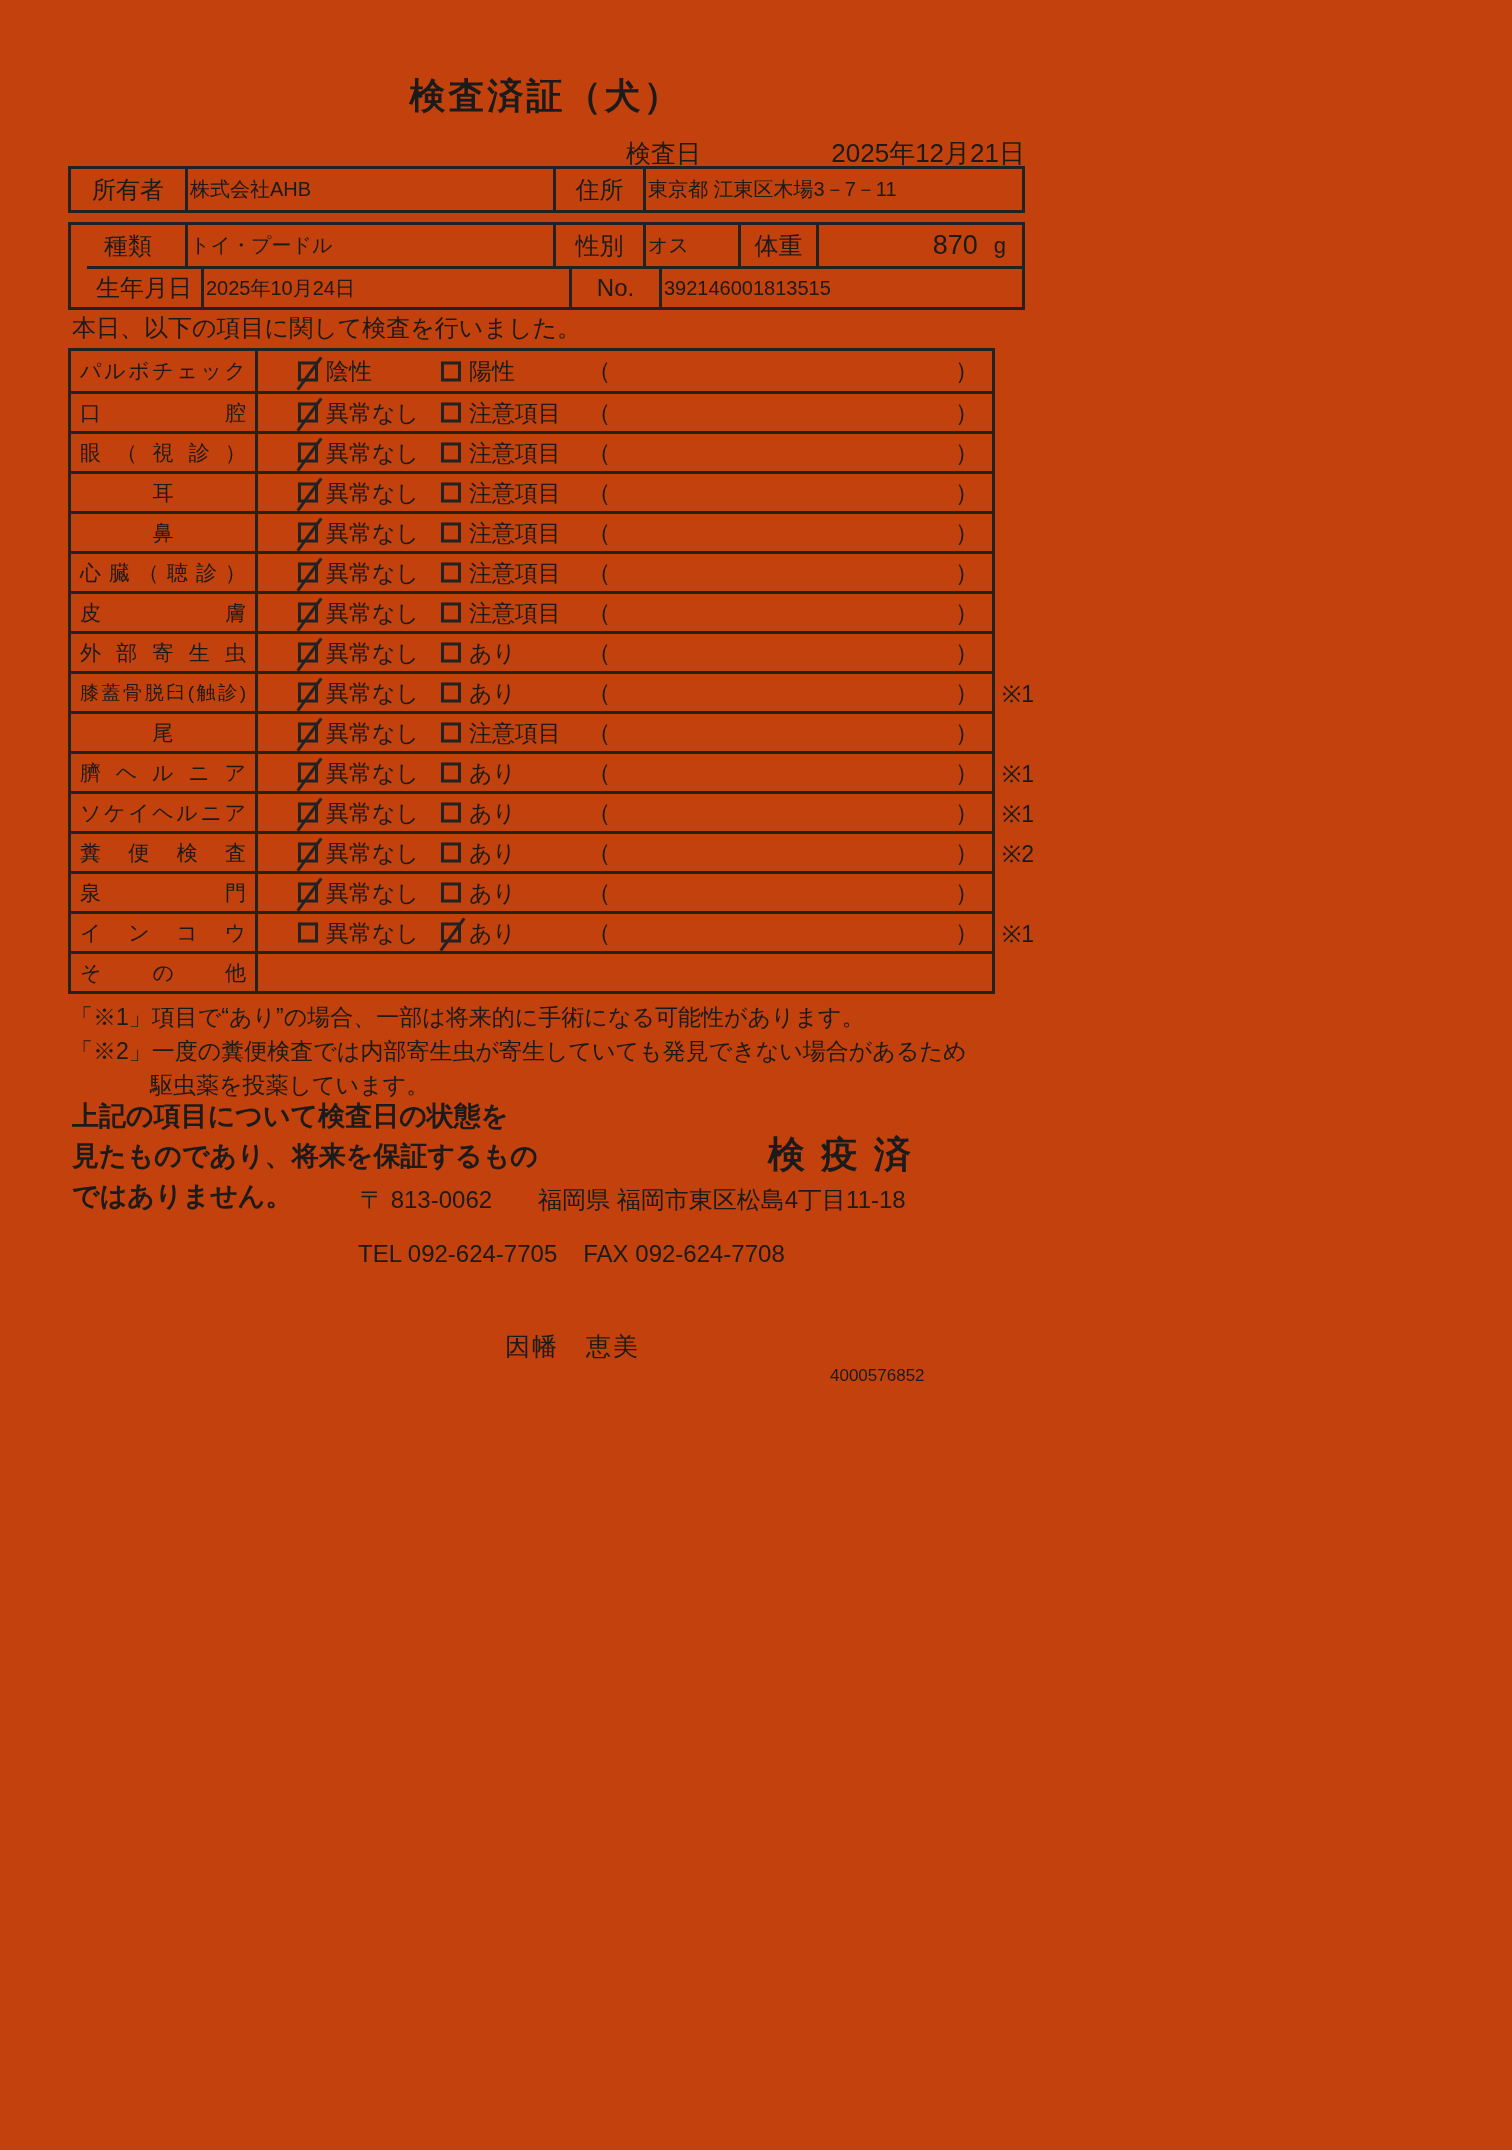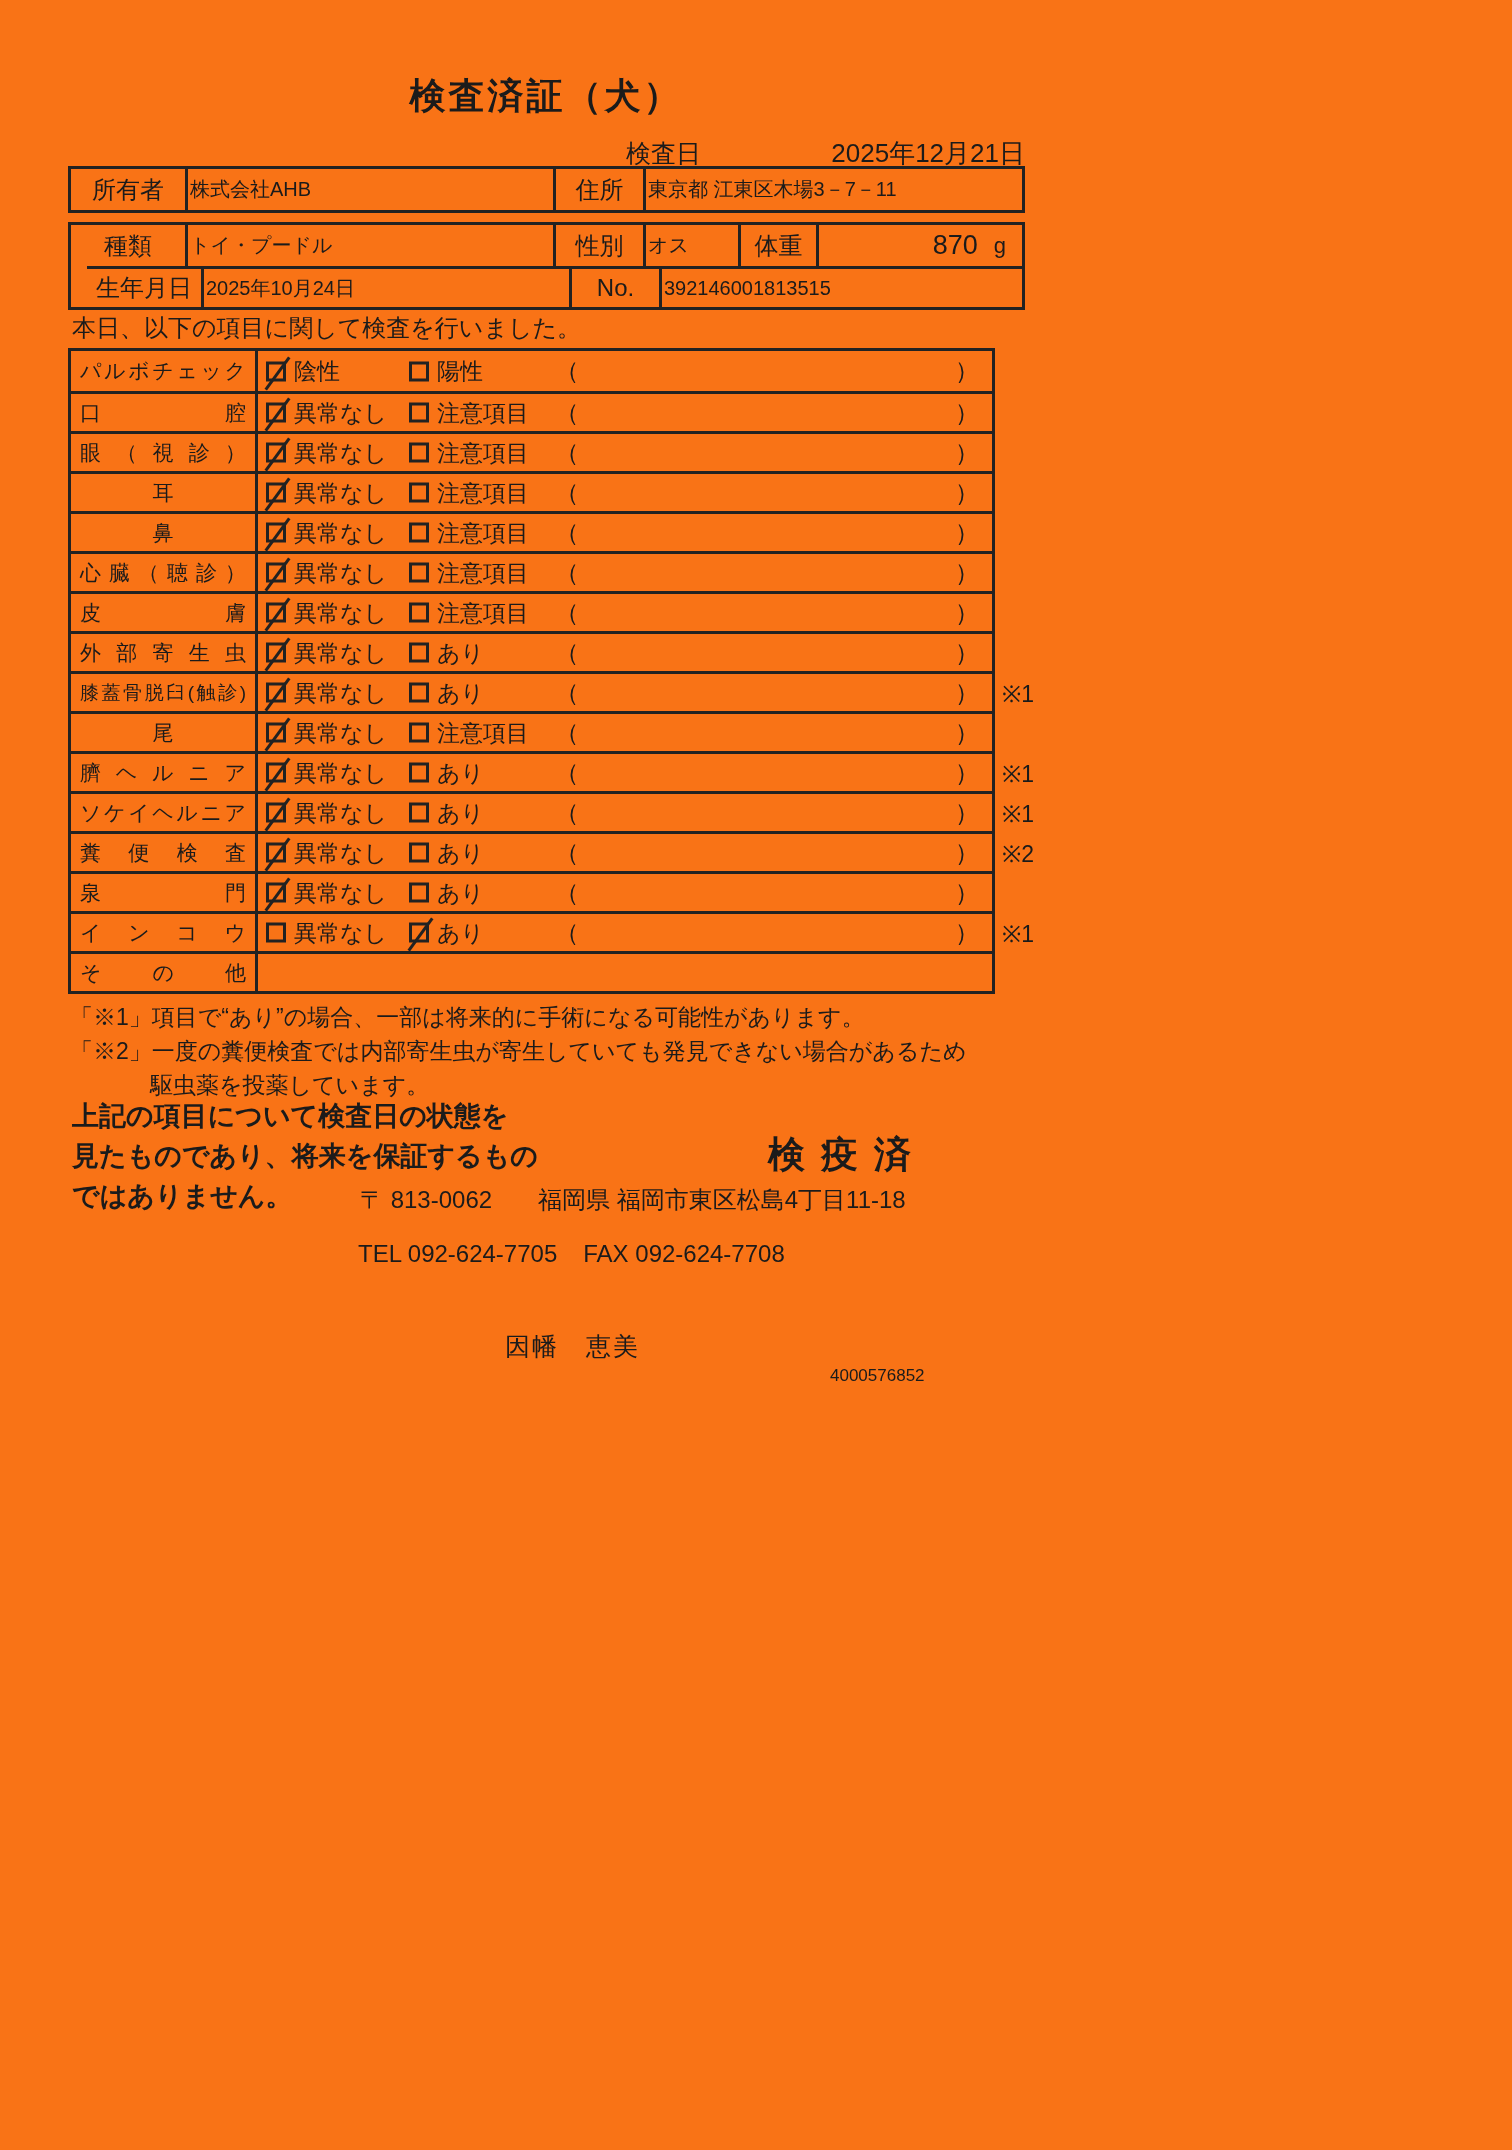--- a/index.html
+++ b/index.html
@@ -1,17 +1,17 @@
 <!DOCTYPE html>
 <html><head>
 <meta charset="utf-8">
 <style>
   * { margin:0; padding:0; box-sizing:border-box; }
   body { background:#ffffff; font-family:"Liberation Sans", sans-serif; color:#1b1b1b; }
-  .page { position:relative; width:1512px; height:2150px; background:#f97316; overflow:hidden; }
+  .page { position:relative; width:1512px; height:2150px; background:#c2410c; overflow:hidden; }
 
   .title { position:absolute; top:72px; left:0; width:1092px; text-align:center;
            font-size:36px; font-weight:bold; letter-spacing:3px; }
 
   .date-row { position:absolute; top:136px; left:68px; width:957px; display:flex; align-items:center; }
   .date-row .lbl { margin-left:558px; font-size:25px; }
   .date-row .val { margin-left:auto; font-size:26px; }
 
   .tbl { position:absolute; left:68px; width:957px; display:flex; flex-direction:column;
          border:3px solid #222; }
@@ -30,21 +30,21 @@
   .w-wlab { width:78px;  flex:none; }
   .w-rest { flex:1; }
   .weight-cell { flex:1; display:flex; align-items:center; justify-content:flex-end; padding-right:16px; }
   .weight-cell .wv { font-size:27px; margin-right:16px; }
   .weight-cell .wu { font-size:22px; }
 
   .intro { position:absolute; top:312px; left:72px; font-size:24px; font-weight:500; }
 
   .checklist { position:absolute; top:348px; left:68px; width:927px;
                border:3px solid #222; display:flex; flex-direction:column; }
-  .cl-row { position:relative; display:flex; height:40px; }
+  .cl-row { position:relative; display:flex; height:40px;gap:32px; }
   .cl-row + .cl-row { border-top:3px solid #222; }
   .cl-name { width:187px; flex:none; border-right:3px solid #222; display:flex; align-items:center; padding:0 9px; }
   .cl-name span { flex:1; font-size:21px; text-align:justify; text-align-last:justify; }
   .cl-row.center .cl-name span { text-align:center; text-align-last:center; }
   .cl-row.tight  .cl-name span { font-size:19px; }
   .cl-opts { position:relative; flex:1; font-size:23px; }
   .opt { position:absolute; top:50%; transform:translateY(-50%); display:flex; align-items:center; gap:8px; }
   .opt1 { left:8px; }
   .opt2 { left:151px; }
   .cb { position:relative; display:inline-block; width:20px; height:20px; border:3px solid #222; flex:none; }

